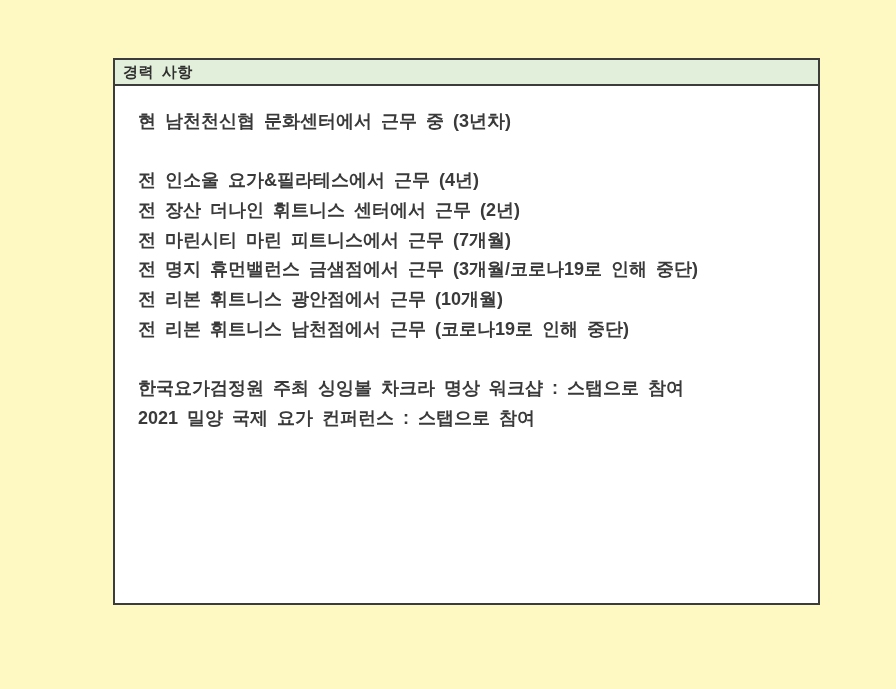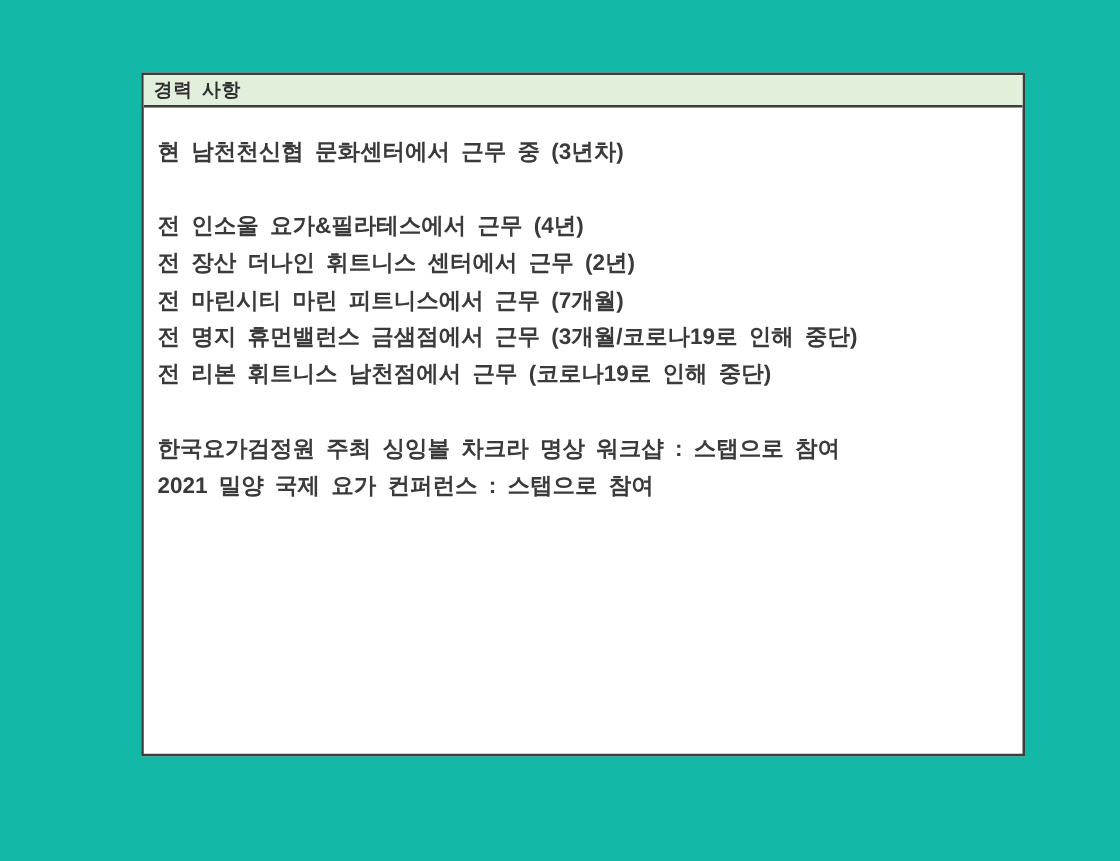--- a/index.html
+++ b/index.html
@@ -5,21 +5,21 @@
   * { margin: 0; padding: 0; box-sizing: border-box; }
   html, body {
     width: 896px; height: 689px;
     background: #ffffff;
     font-family: "Liberation Sans", "DejaVu Sans", sans-serif;
     overflow: hidden;
   }
   .page {
     position: relative;
     width: 896px; height: 689px;
-    background: #14b8a6;
+    background: #fef9c3;
   }
   .career-box {
     position: absolute;
     left: 113px; top: 58px;
     width: 707px; height: 547px;
     border: 2px solid #3c3c3c;
     background: #ffffff;
   }
   .career-header {
     height: 26px;
@@ -30,21 +30,21 @@
     padding-left: 8px;
   }
   .career-header-title {
     font-size: 15px;
     font-weight: 700;
     color: #2f2f2f;
     letter-spacing: 0.5px;
     word-spacing: 3px;
   }
   .career-body {
-    padding: 21px 10px 0 11px;
+    padding: 21px 10px 0 23px;
     font-size: 18px;
     font-weight: 600;
     color: #3a3a3a;
     line-height: 29.7px;
     word-spacing: 4px;
   }
   .career-group { margin: 0; }
   .group-gap { height: 29.7px; }
   .career-line {
     height: 29.7px;
@@ -68,20 +68,21 @@
         <div class="career-line">현 남천천신협 문화센터에서 근무 중 (3년차)</div>
       </div>
 
       <div class="group-gap"></div>
 
       <div class="career-group">
         <div class="career-line">전 인소울 요가&amp;필라테스에서 근무 (4년)</div>
         <div class="career-line">전 장산 더나인 휘트니스 센터에서 근무 (2년)</div>
         <div class="career-line">전 마린시티 마린 피트니스에서 근무 (7개월)</div>
         <div class="career-line">전 명지 휴먼밸런스 금샘점에서 근무 (3개월/코로나19로 인해 중단)</div>
+        <div class="career-line">전 리본 휘트니스 광안점에서 근무 (10개월)</div>
         <div class="career-line">전 리본 휘트니스 남천점에서 근무 (코로나19로 인해 중단)</div>
       </div>
 
       <div class="group-gap"></div>
 
       <div class="career-group">
         <div class="career-line">한국요가검정원 주최 싱잉볼 차크라 명상 워크샵 : 스탭으로 참여</div>
         <div class="career-line">2021 밀양 국제 요가 컨퍼런스 : 스탭으로 참여</div>
       </div>
 

